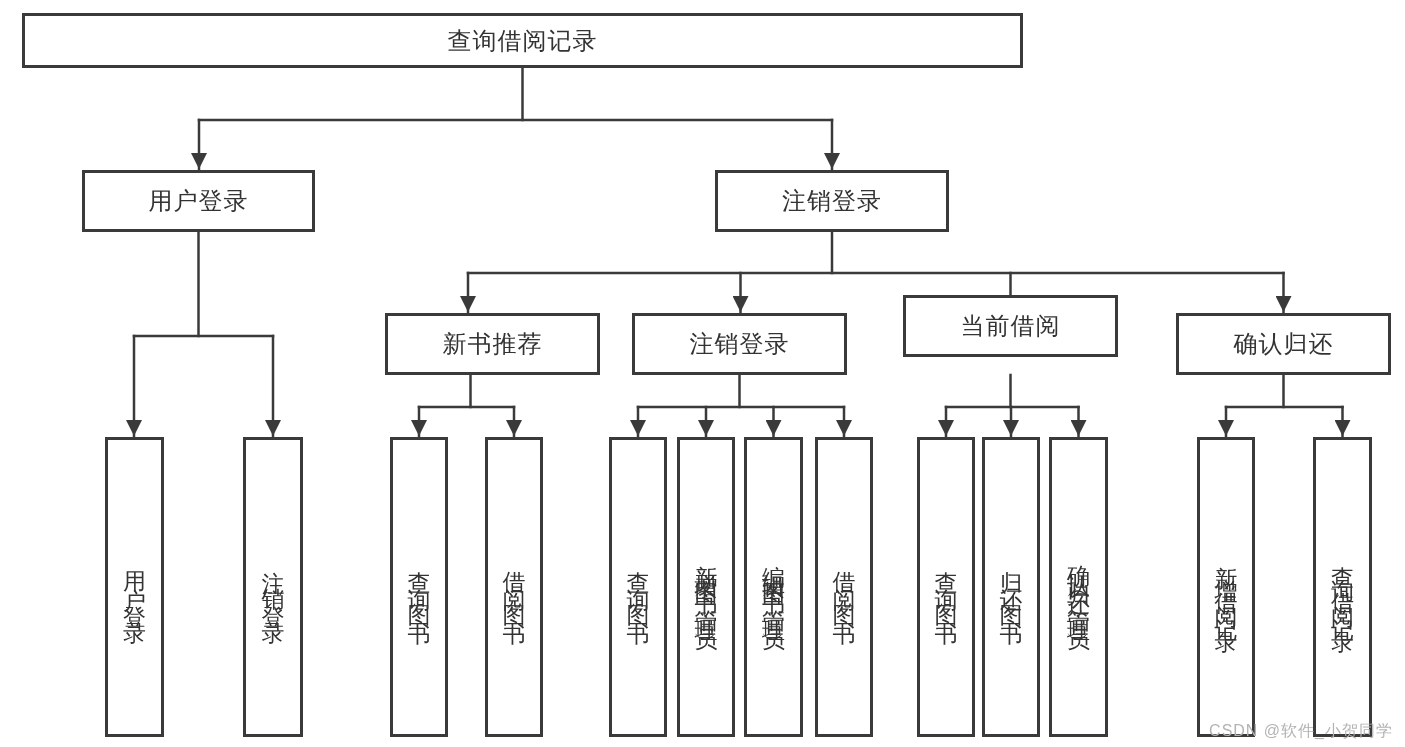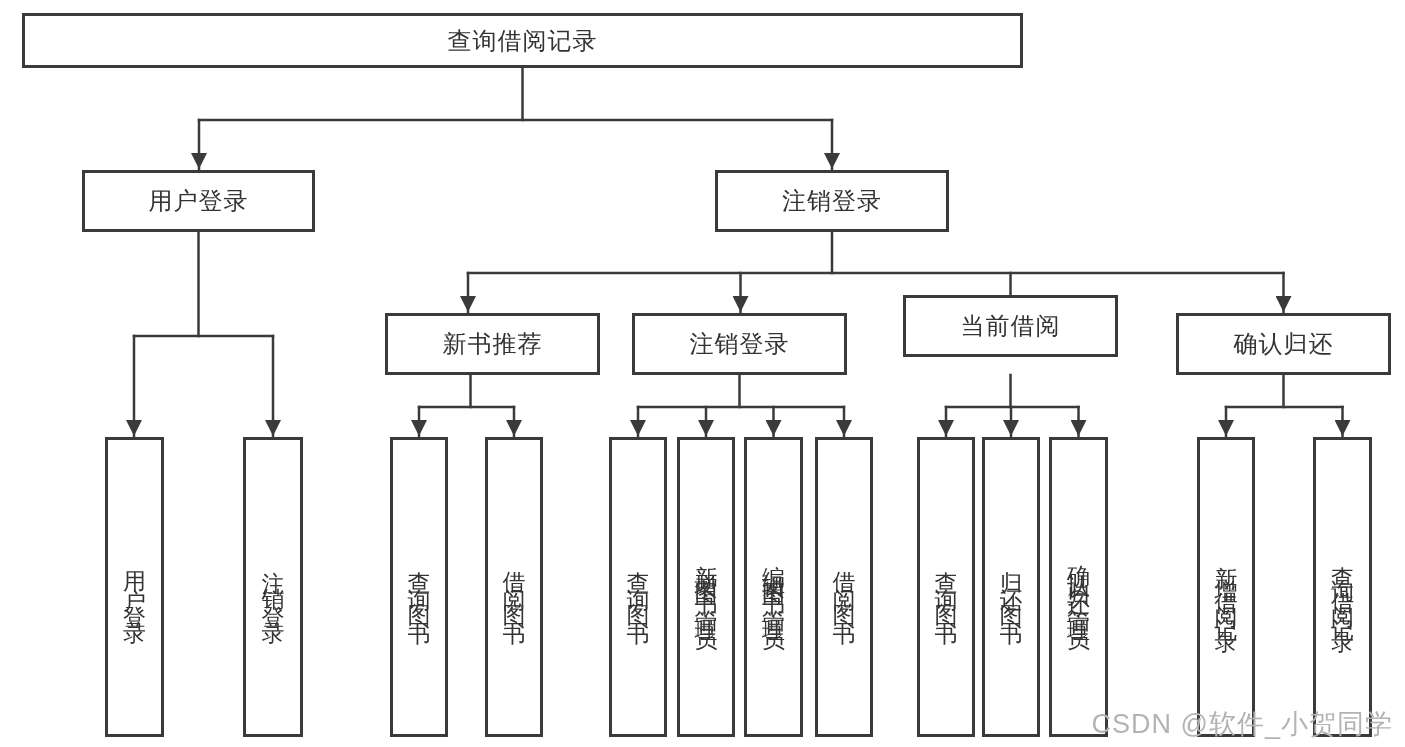--- a/index.html
+++ b/index.html
@@ -52,21 +52,21 @@
     color:var(--text);
     letter-spacing:17px;
     line-height:1;
   }
   .vtext.mid{letter-spacing:13px;}
   .vtext.tight{letter-spacing:9px;}
   #watermark{
     position:absolute;
     right:12px;
     bottom:5px;
-    font-size:27px;
+    font-size:16px;
     color:var(--watermark);
     letter-spacing:1px;
     white-space:nowrap;
   }
 </style>
 </head>
 <body>
 
 <div id="stage">
 

